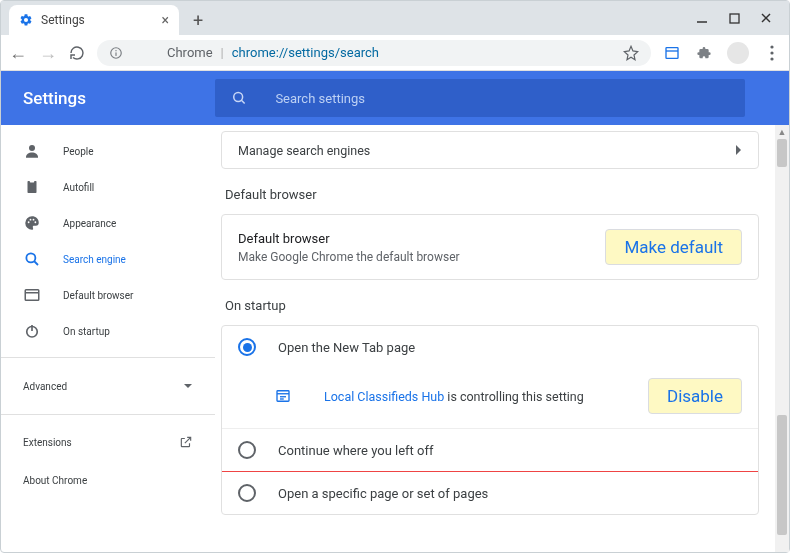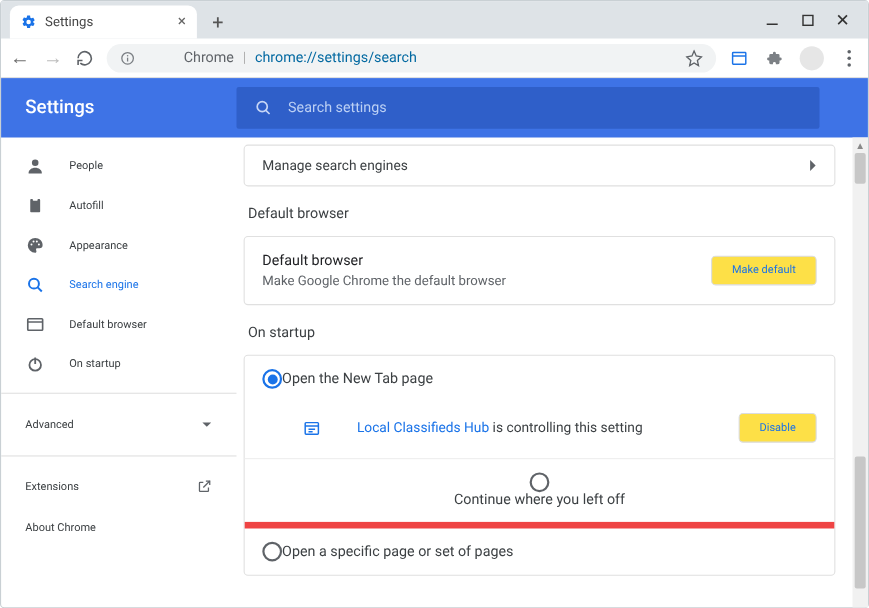--- a/index.html
+++ b/index.html
@@ -22,21 +22,21 @@
 .omnibox .locktxt { color: #5f6368; margin-left: 36px; }
 .omnibox .sep { color: #b0b0b0; }
 .omnibox .url { color: #0369a1; }
 .addr-icons { display: flex; align-items: center; gap: 14px; color: #5f6368; }
 .addr-ic { width: 18px; height: 18px; display: flex; align-items: center; justify-content: center; cursor: pointer; }
 .avatar { width: 22px; height: 22px; border-radius: 50%; background: #e6e6e6; }
 
 
 .blue-header { height: 54px; background: #3e73e6; display: flex; align-items: center; padding: 0 22px; gap: 0; }
 .settings-title { color: #fff; font-size: 17px; font-weight: 500; width: 192px; }
-.search-settings { flex: 1; max-width: 530px; height: 38px; background: #2f5fc9; border-radius: 2px; display: flex; align-items: center; padding: 0 16px; gap: 14px; color: #c7d6f6; }
+.search-settings { flex: 1; max-width: 530px; height: 38px; background: #2f5fc9; border-radius: 2px; display: flex; align-items: center; padding: 0 16px; gap: 28px; color: #c7d6f6; }
 .search-settings input { background: transparent; border: none; color: #e3ebfb; font-size: 13px; outline: none; width: 100%; }
 .search-settings input::placeholder { color: #bcd0f4; }
 
 
 .content { flex: 1; display: flex; overflow: hidden; position: relative; }
 .sidebar { width: 214px; padding: 8px 0; font-size: 10px; color: #3c4043; }
 .side-item { height: 36px; display: flex; align-items: center; padding: 0 22px; gap: 22px; cursor: pointer; border-radius: 0 18px 18px 0; }
 .side-item.active { color: #1a73e8; }
 .side-item .icon { width: 18px; display: flex; justify-content: center; color: #5f6368; }
 .side-item.active .icon { color: #1a73e8; }
@@ -45,24 +45,24 @@
 .side-ext { height: 38px; display: flex; align-items: center; justify-content: space-between; padding: 0 22px; cursor: pointer; }
 
 .main { flex: 1; overflow-y: auto; padding: 6px 30px 20px 6px; position: relative; }
 .card { border: 1px solid #e0e0e0; border-radius: 4px; background: #fff; margin-bottom: 18px; }
 .manage-row { height: 36px; display: flex; align-items: center; justify-content: space-between; padding: 0 16px; font-size: 12.5px; color: #3c4043; cursor: pointer; }
 .section-label { font-size: 13px; color: #3c4043; margin: 4px 0 12px 4px; }
 
 .default-row { display: flex; align-items: center; justify-content: space-between; padding: 14px 16px; }
 .default-row .txts .t1 { font-size: 13px; color: #202124; margin-bottom: 4px; }
 .default-row .txts .t2 { font-size: 12px; color: #5f6368; }
-.outline-btn { border: 1px solid #dadce0; background: #fde047; color: #1a73e8; font-size: 10px; padding: 7px 18px; border-radius: 4px; cursor: pointer; }
-
-.startup-card .row { display: flex; align-items: center; padding: 12px 16px; gap: 0; font-size: 13px; color: #3c4043; }
-.startup-card .row.bordered { border-bottom: 6px solid #ef4444; flex-direction: column; }
+.outline-btn { border: 1px solid #dadce0; background: #fef9c3; color: #1a73e8; font-size: 17px; padding: 7px 18px; border-radius: 4px; cursor: pointer; }
+
+.startup-card .row { display: flex; align-items: center; padding: 12px 16px; gap: 22px; font-size: 13px; color: #3c4043; }
+.startup-card .row.bordered { border-bottom: 1px solid #ef4444; }
 .radio { width: 18px; height: 18px; border: 2px solid #5f6368; border-radius: 50%; display: flex; align-items: center; justify-content: center; cursor: pointer; }
 .radio.sel { border-color: #1a73e8; }
 .radio.sel::after { content: ""; width: 9px; height: 9px; background: #1a73e8; border-radius: 50%; }
 .ext-notice { display: flex; align-items: center; padding: 10px 16px 14px 52px; gap: 32px; font-size: 12.5px; border-bottom: 1px solid #eee; }
 .ext-notice .ext-icon { width: 18px; color: #1a73e8; }
 .ext-notice .ext-name { color: #1a73e8; }
 .ext-notice .ext-rest { color: #3c4043; }
 .ext-notice .disable-btn { margin-left: auto; }
 
 .advanced-footer { display: flex; align-items: center; justify-content: center; gap: 8px; font-size: 13px; color: #3c4043; padding: 20px 0; cursor: pointer; }

